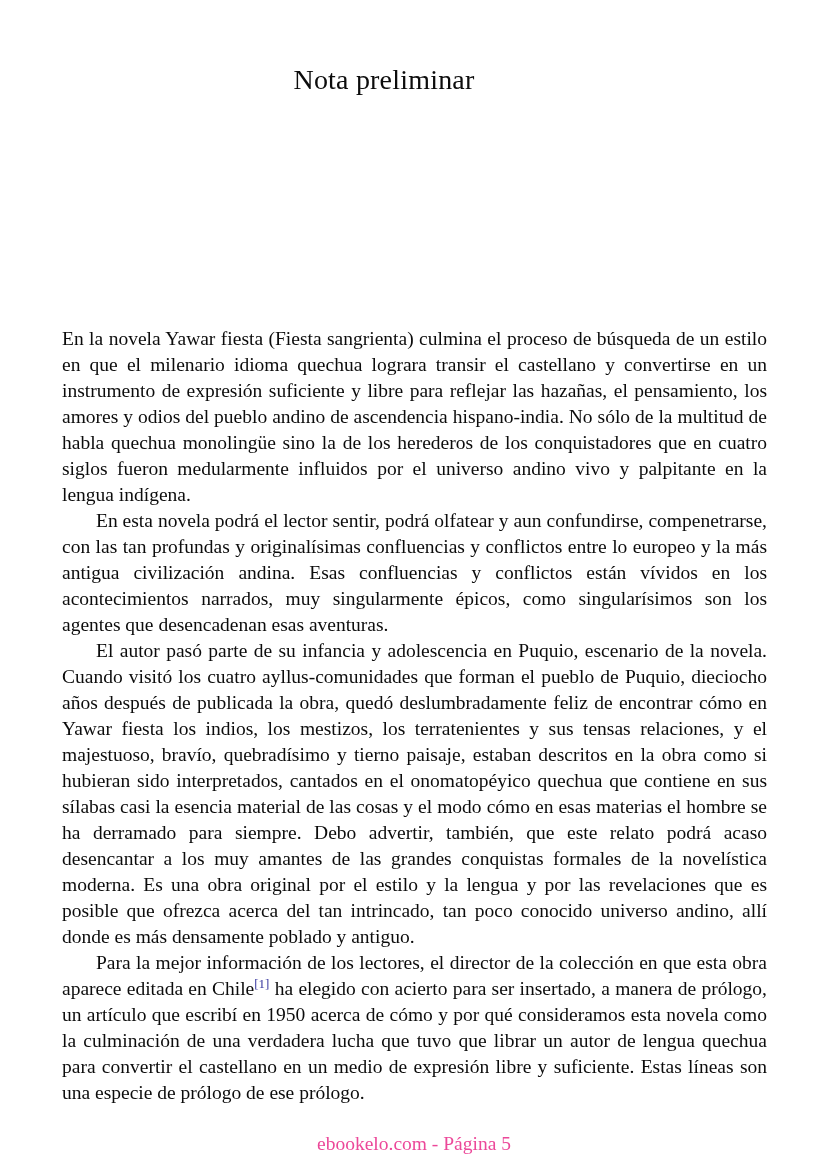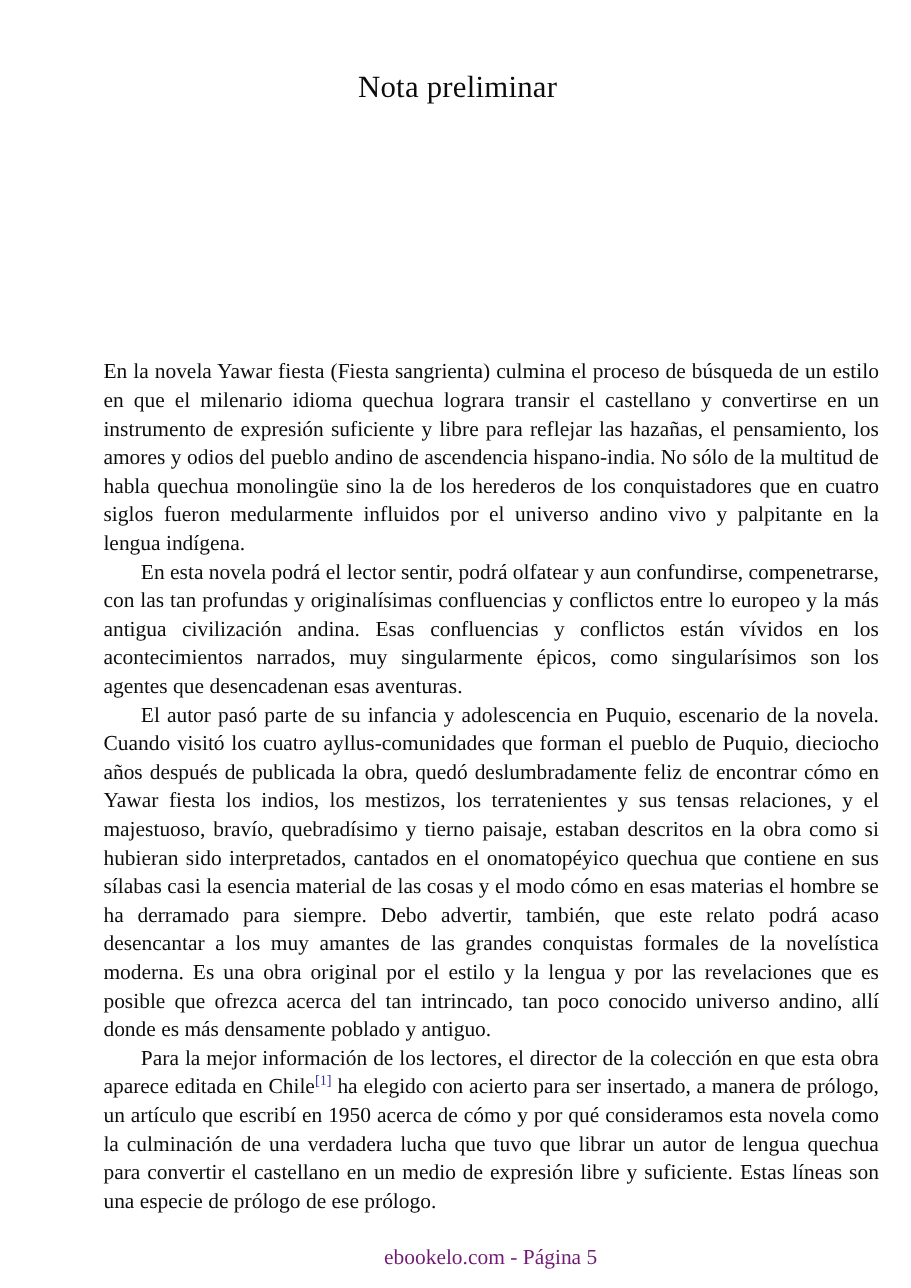--- a/index.html
+++ b/index.html
@@ -12,21 +12,20 @@
     height: 1171px;
     position: relative;
     font-family: "Liberation Serif", "DejaVu Serif", serif;
     color: #0c0c0c;
     overflow: hidden;
   }
   .page {
     width: 768px;
     height: 1171px;
     position: relative;
-    margin-left: 32px;
   }
   .chapter-title {
     margin: 0;
     padding-top: 64px;
     text-align: center;
     font-size: 28px;
     font-weight: normal;
     letter-spacing: 0.2px;
     color: #0c0c0c;
   }
@@ -57,21 +56,21 @@
     text-decoration: none;
     cursor: pointer;
   }
   .page-footer {
     position: absolute;
     left: 0;
     width: 828px;
     bottom: 16px;
     text-align: center;
     font-size: 19.5px;
-    color: #701a75;
+    color: #ec4899;
   }
 </style>
 </head>
 <body>
 
 <div class="page">
 
   <h1 class="chapter-title">Nota preliminar</h1>
 
   <div class="body-text">

